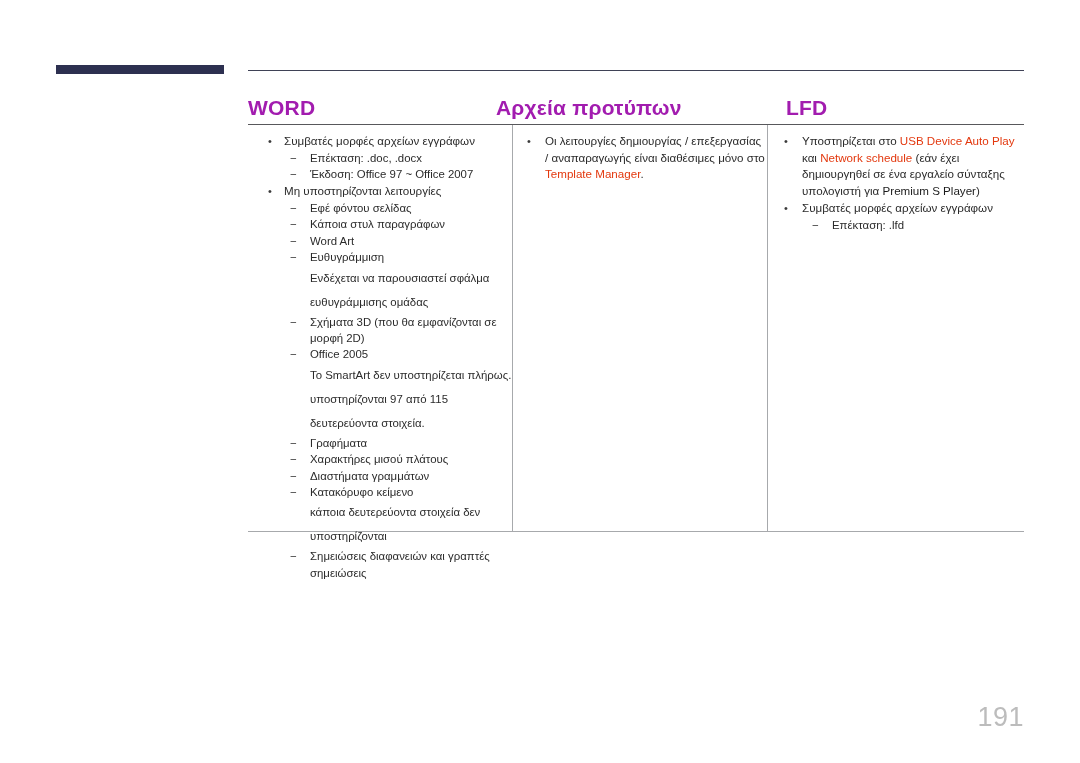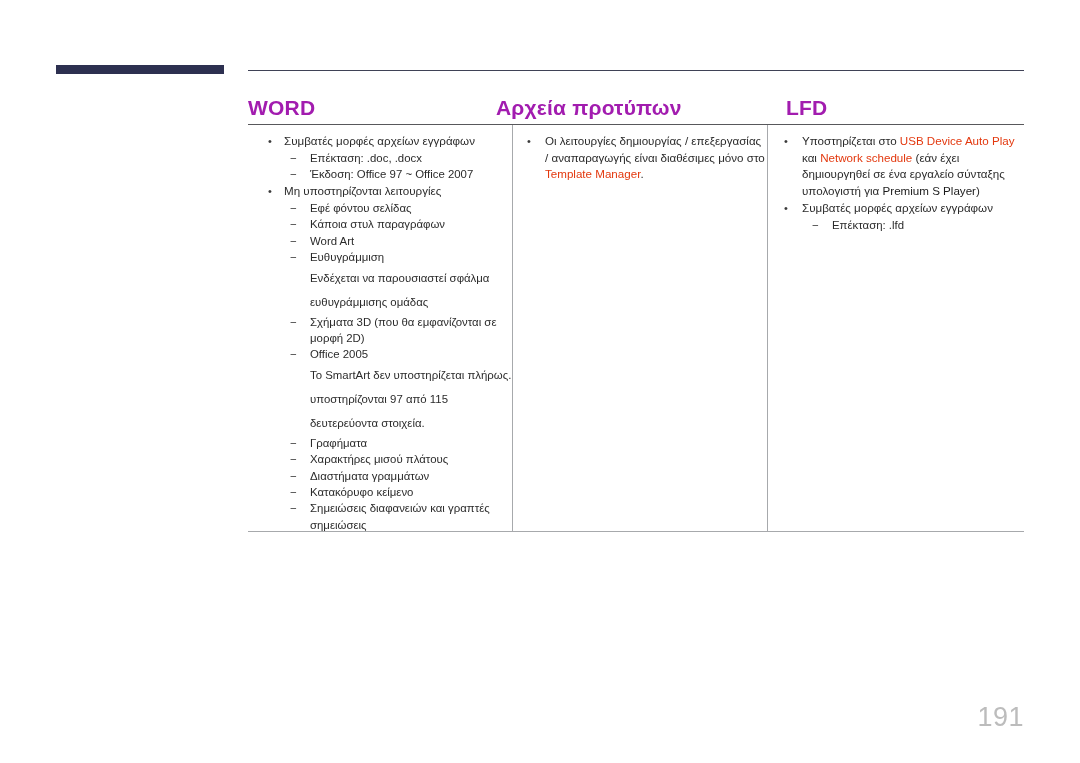--- a/index.html
+++ b/index.html
@@ -223,20 +223,21 @@
             <span class="mark">−</span>
             <span>Χαρακτήρες μισού πλάτους</span>
           </li>
           <li class="b2">
             <span class="mark">−</span>
             <span>Διαστήματα γραμμάτων</span>
           </li>
           <li class="b2">
             <span class="mark">−</span>
             <span>Κατακόρυφο κείμενο</span>
+            <span class="sub-note">κάποια δευτερεύοντα στοιχεία δεν υποστηρίζονται</span>
           </li>
           <li class="b2">
             <span class="mark">−</span>
             <span>Σημειώσεις διαφανειών και γραπτές σημειώσεις</span>
           </li>
 
         </ul>
       </li>
     </ul>
   </div>

